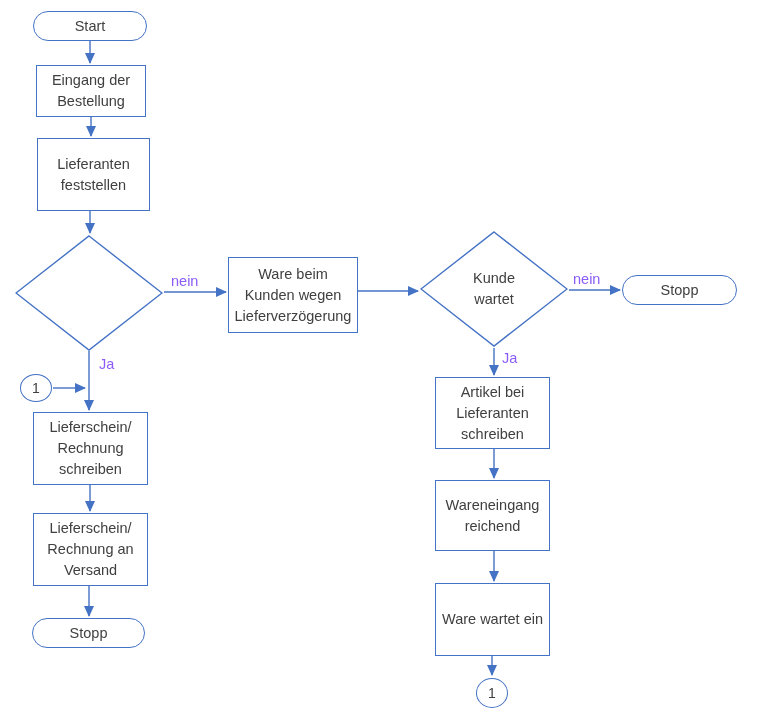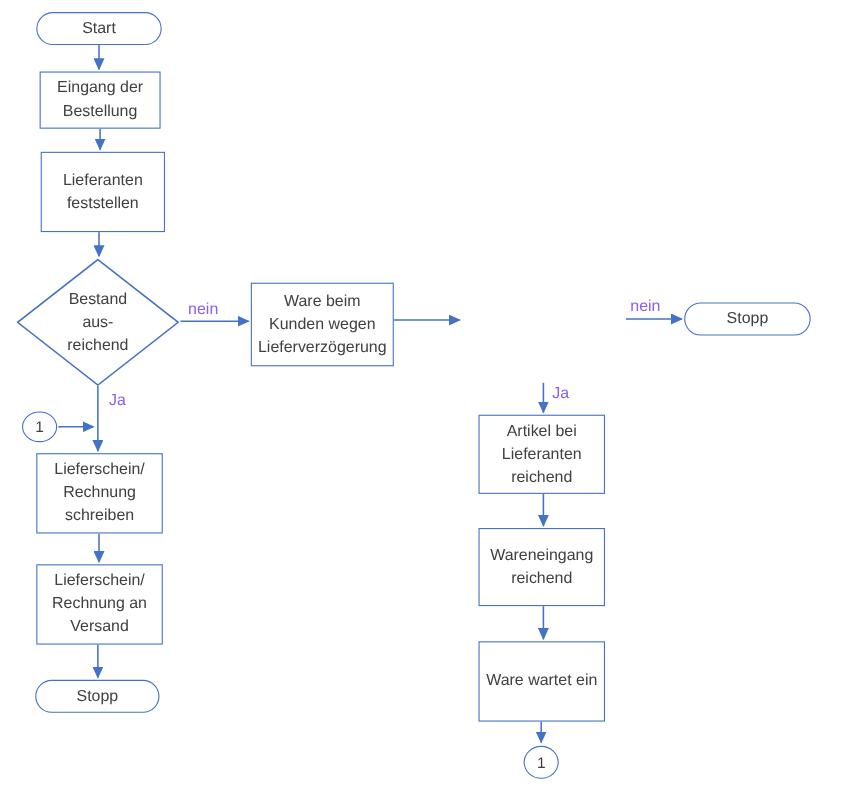--- a/index.html
+++ b/index.html
@@ -117,40 +117,44 @@
 
   <div class="node rect" style="left:37px; top:138px; width:113px; height:73px;">
     <span class="node-label">Lieferanten
 feststellen</span>
   </div>
 
   <div class="node diamond" style="left:15px; top:235px; width:148px; height:116px;">
     <svg viewBox="0 0 148 116" preserveAspectRatio="none">
       <polygon points="74,1 147,58 74,115 1,58"></polygon>
     </svg>
-    <span class="node-label">Bestand
-aus-
-reichend</span>
   </div>
 
   <div class="node rect" style="left:228px; top:257px; width:130px; height:76px;">
     <span class="node-label">Ware beim
 Kunden wegen
 Lieferverzögerung</span>
   </div>
 
+  <div class="node diamond" style="left:420px; top:231px; width:148px; height:116px;">
+    <svg viewBox="0 0 148 116" preserveAspectRatio="none">
+      <polygon points="74,1 147,58 74,115 1,58"></polygon>
+    </svg>
+    <span class="node-label">Kunde
+wartet</span>
+  </div>
 
   <div class="node terminator" style="left:622px; top:275px; width:115px; height:30px;">
     <span class="node-label">Stopp</span>
   </div>
 
   <div class="node rect" style="left:435px; top:377px; width:115px; height:72px;">
     <span class="node-label">Artikel bei
 Lieferanten
-reichend</span>
+schreiben</span>
   </div>
 
   <div class="node rect" style="left:435px; top:480px; width:115px; height:71px;">
     <span class="node-label">Wareneingang
 reichend</span>
   </div>
 
   <div class="node rect" style="left:435px; top:583px; width:115px; height:73px;">
     <span class="node-label">Ware wartet ein</span>
   </div>

